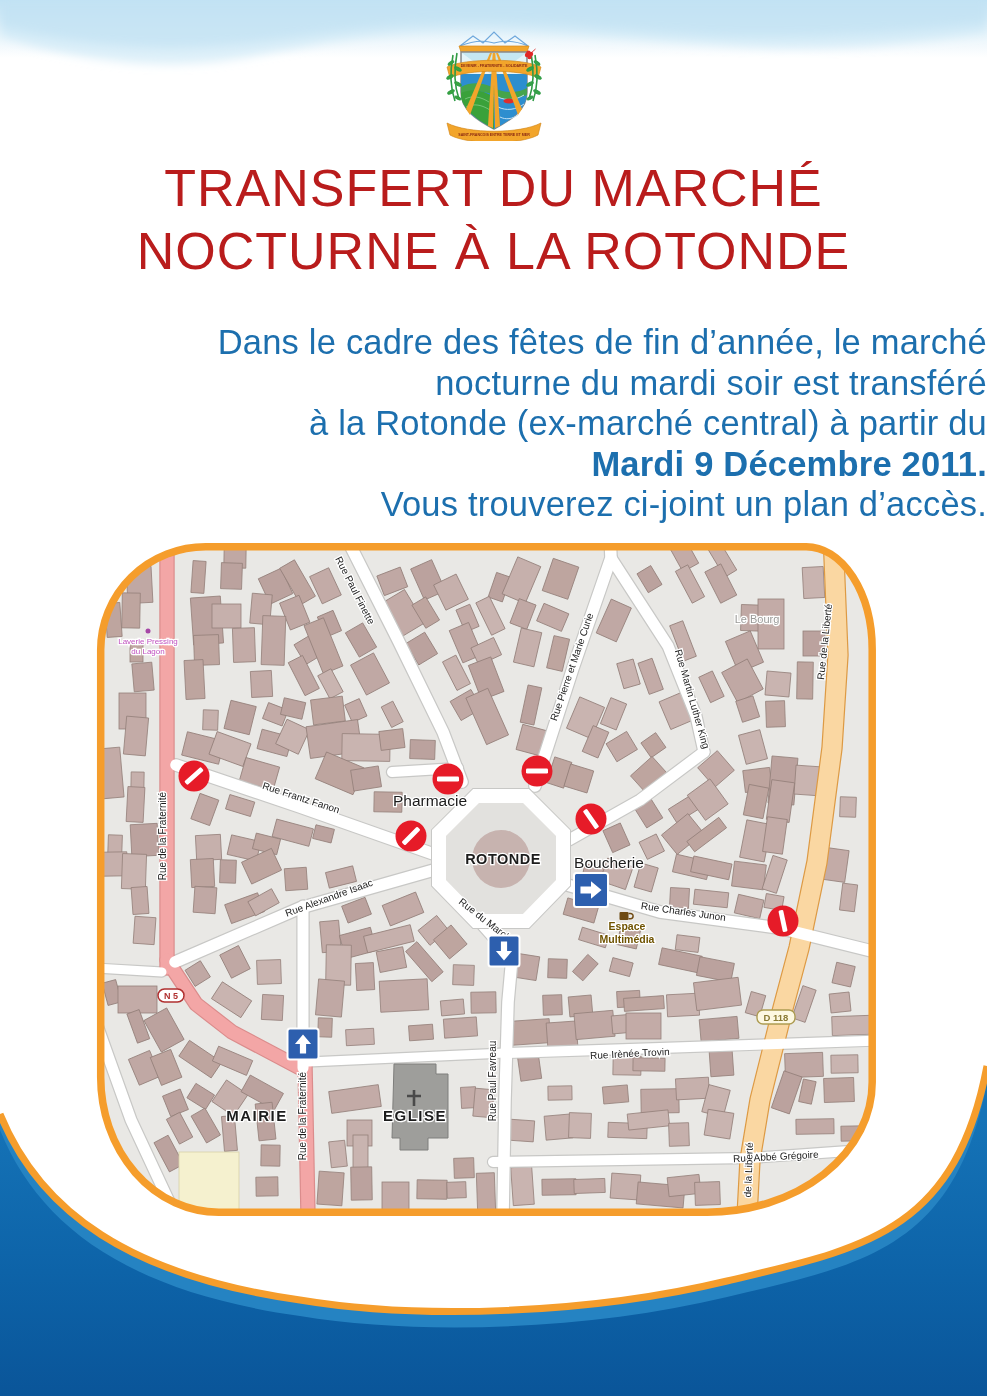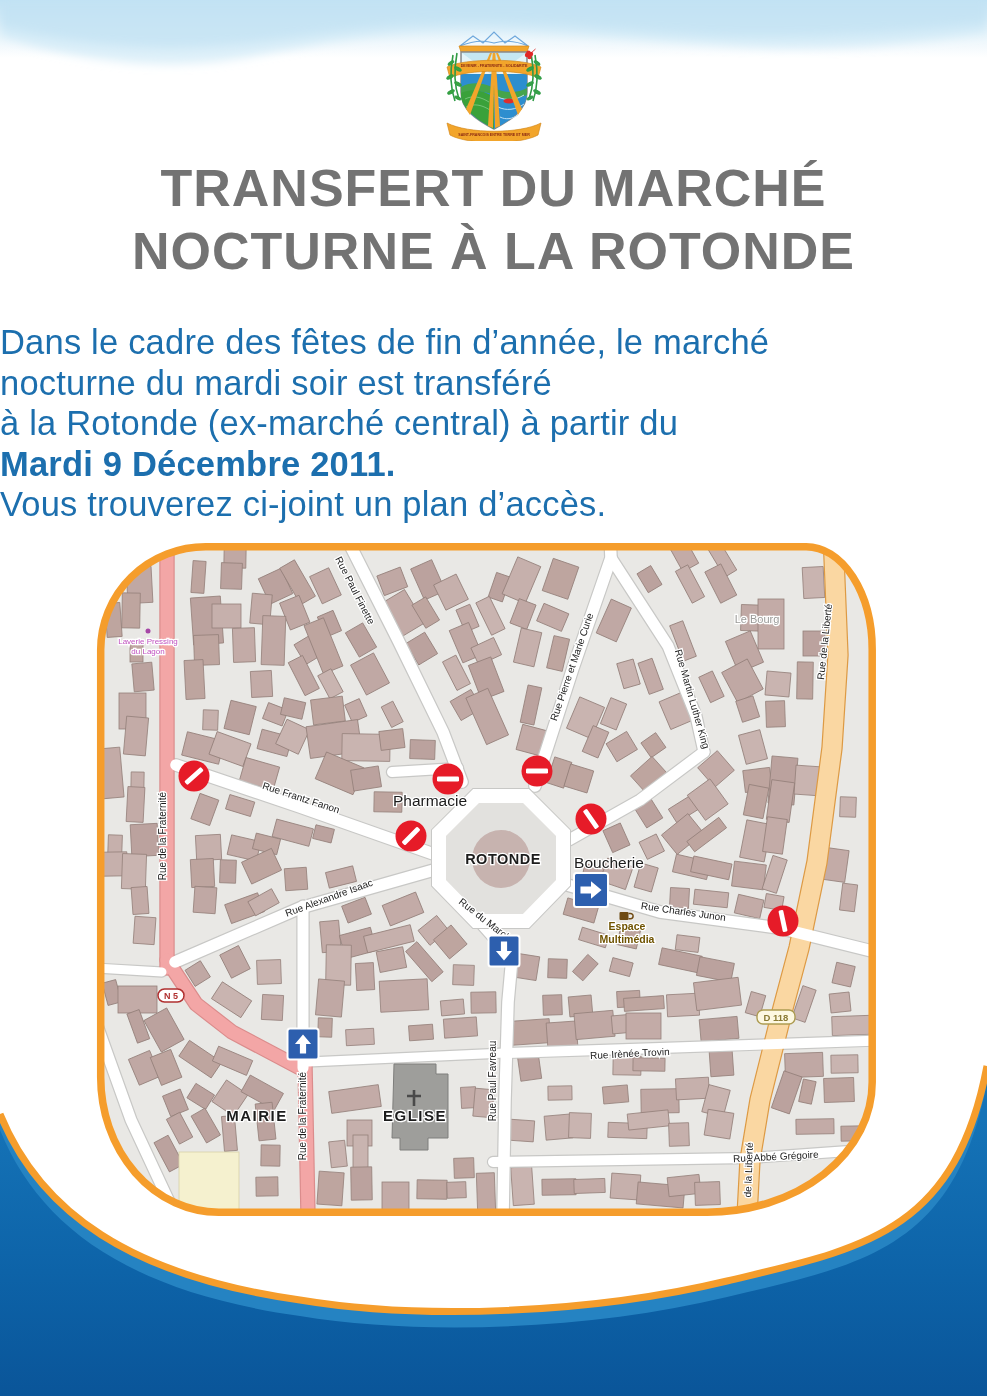--- a/index.html
+++ b/index.html
@@ -1,17 +1,17 @@
 <!DOCTYPE html>
 <html><head><meta charset="utf-8">
 <style>
  html,body{margin:0;padding:0;}
  body{width:987px;height:1396px;position:relative;overflow:hidden;background:#ffffff;font-family:"Liberation Sans",sans-serif;}
- .title{position:absolute;left:0;top:157px;width:987px;text-align:center;color:#737373;font-weight:bold;font-size:52px;line-height:63px;letter-spacing:1px;}
- .intro{position:absolute;left:0;top:322px;width:987px;text-align:left;color:#1c6fae;font-size:34.5px;line-height:40.5px;letter-spacing:0.2px;}
+ .title{position:absolute;left:0;top:157px;width:987px;text-align:center;color:#b91c1c;font-weight:normal;font-size:52px;line-height:63px;letter-spacing:1px;}
+ .intro{position:absolute;left:0;top:322px;width:987px;text-align:right;color:#1c6fae;font-size:34.5px;line-height:40.5px;letter-spacing:0.2px;}
 </style></head>
 <body>
 
 <svg style="position:absolute;left:0;top:0" width="987" height="120" viewBox="0 0 987 120">
  <defs>
   <linearGradient id="tg" x1="0" y1="0" x2="0" y2="58" gradientUnits="userSpaceOnUse">
    <stop offset="0" stop-color="#c0e2f4"></stop>
         <stop offset="0.45" stop-color="#c0e2f4" stop-opacity="0.5"></stop>
         <stop offset="1" stop-color="#c0e2f4" stop-opacity="0"></stop>
   </linearGradient>

